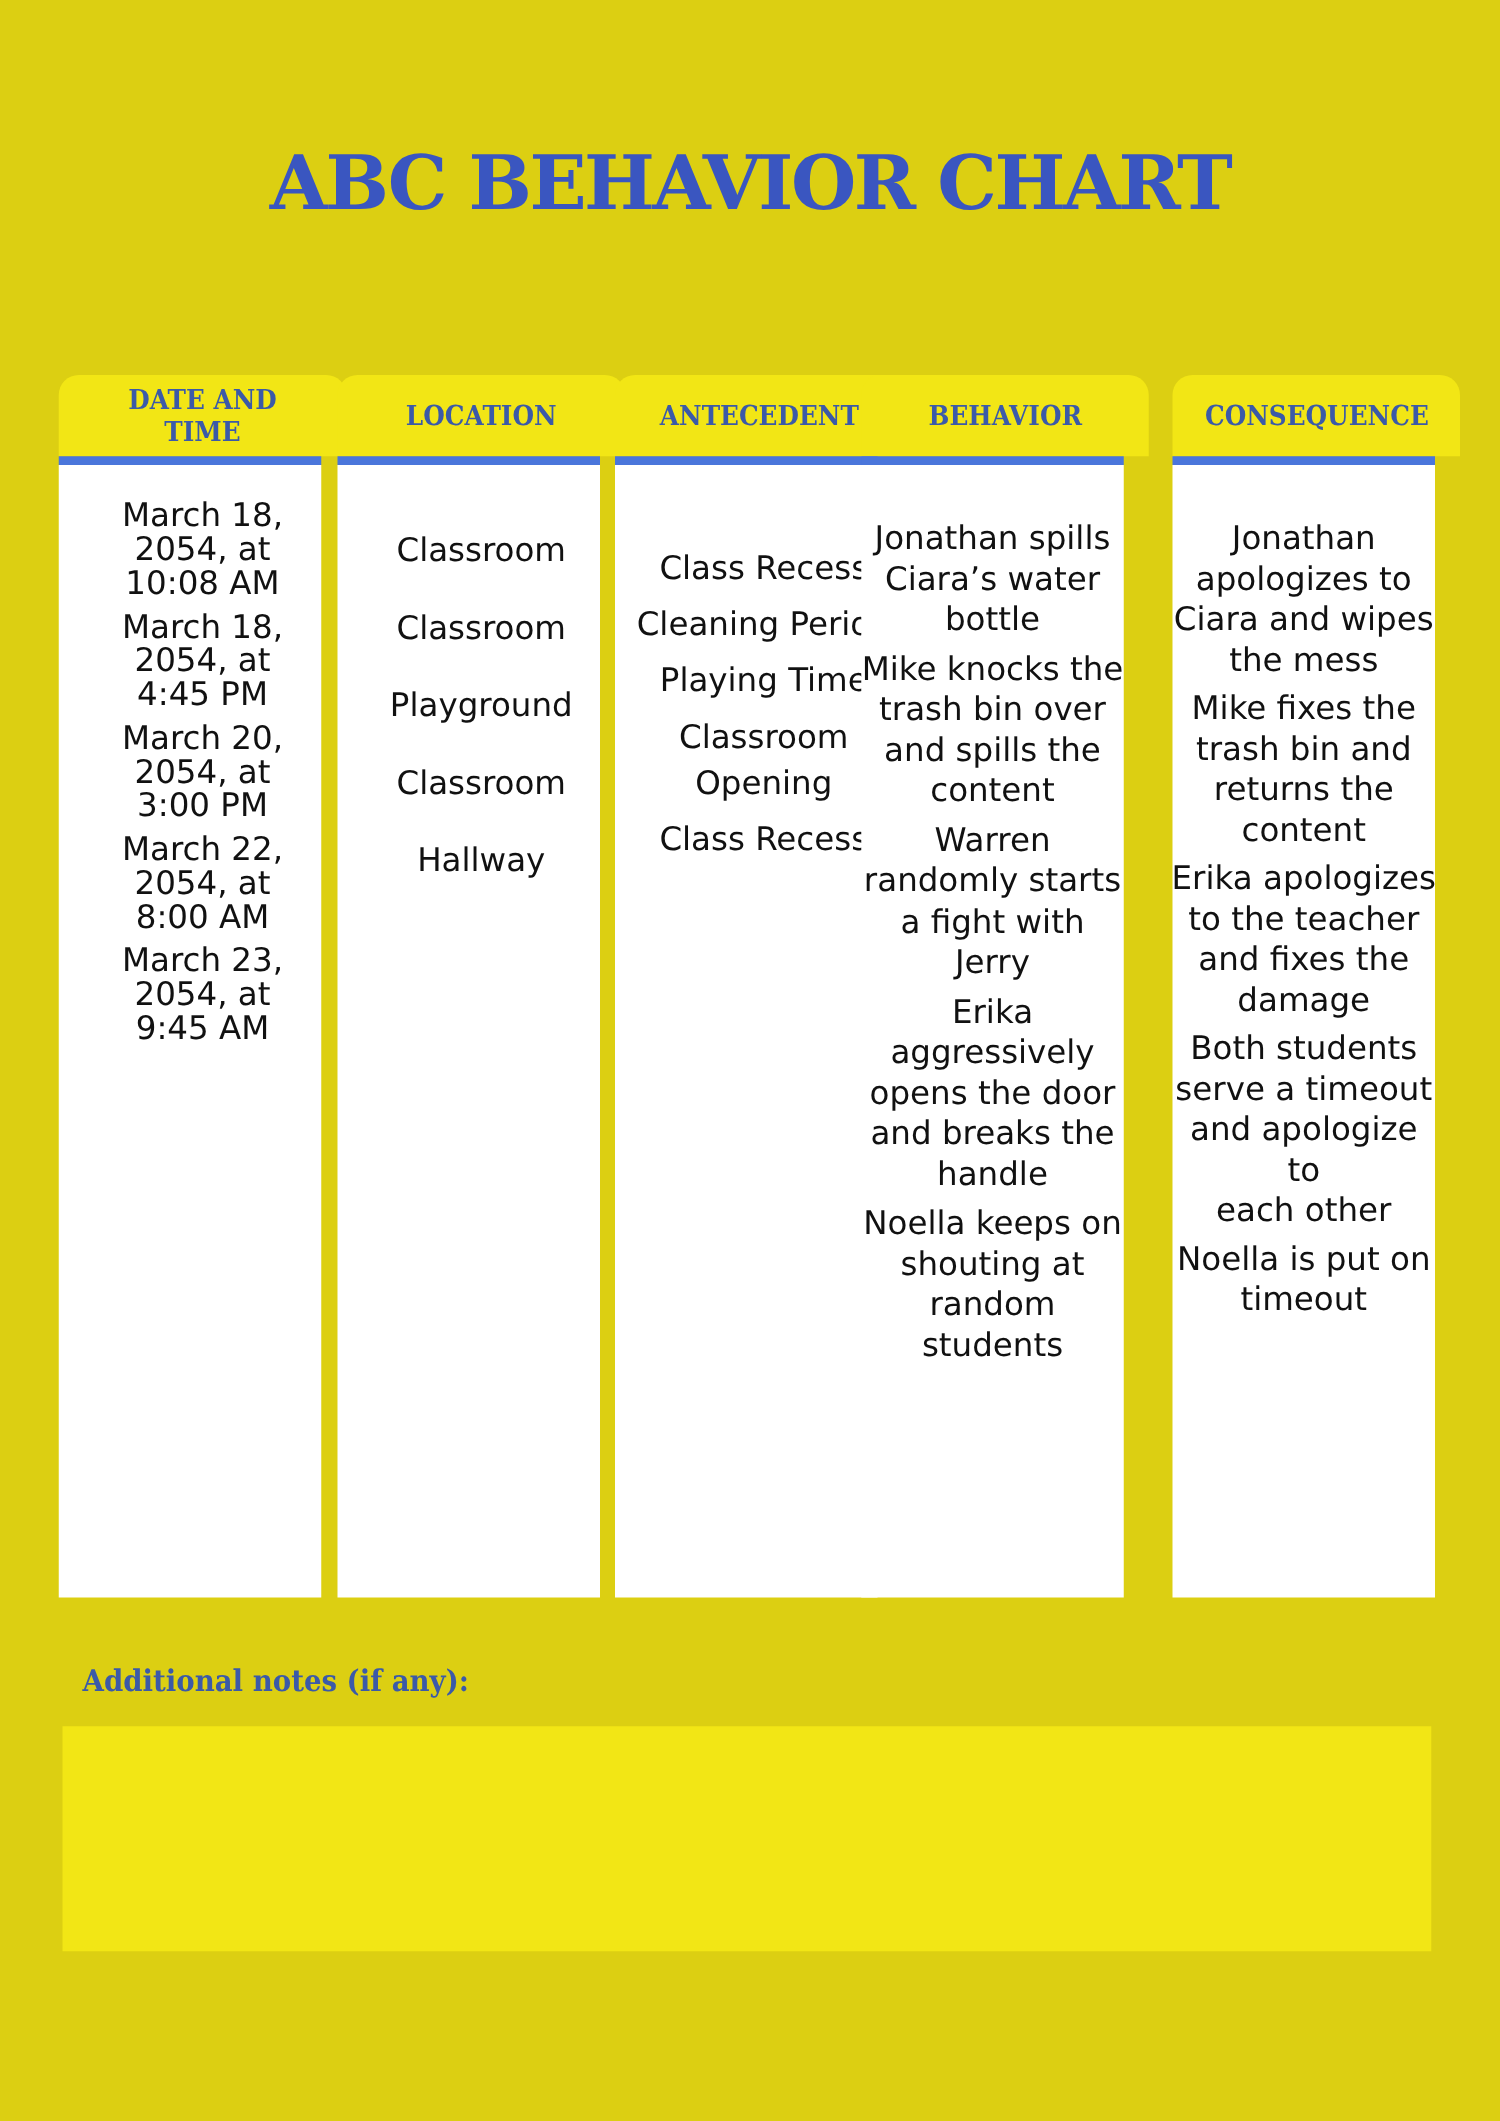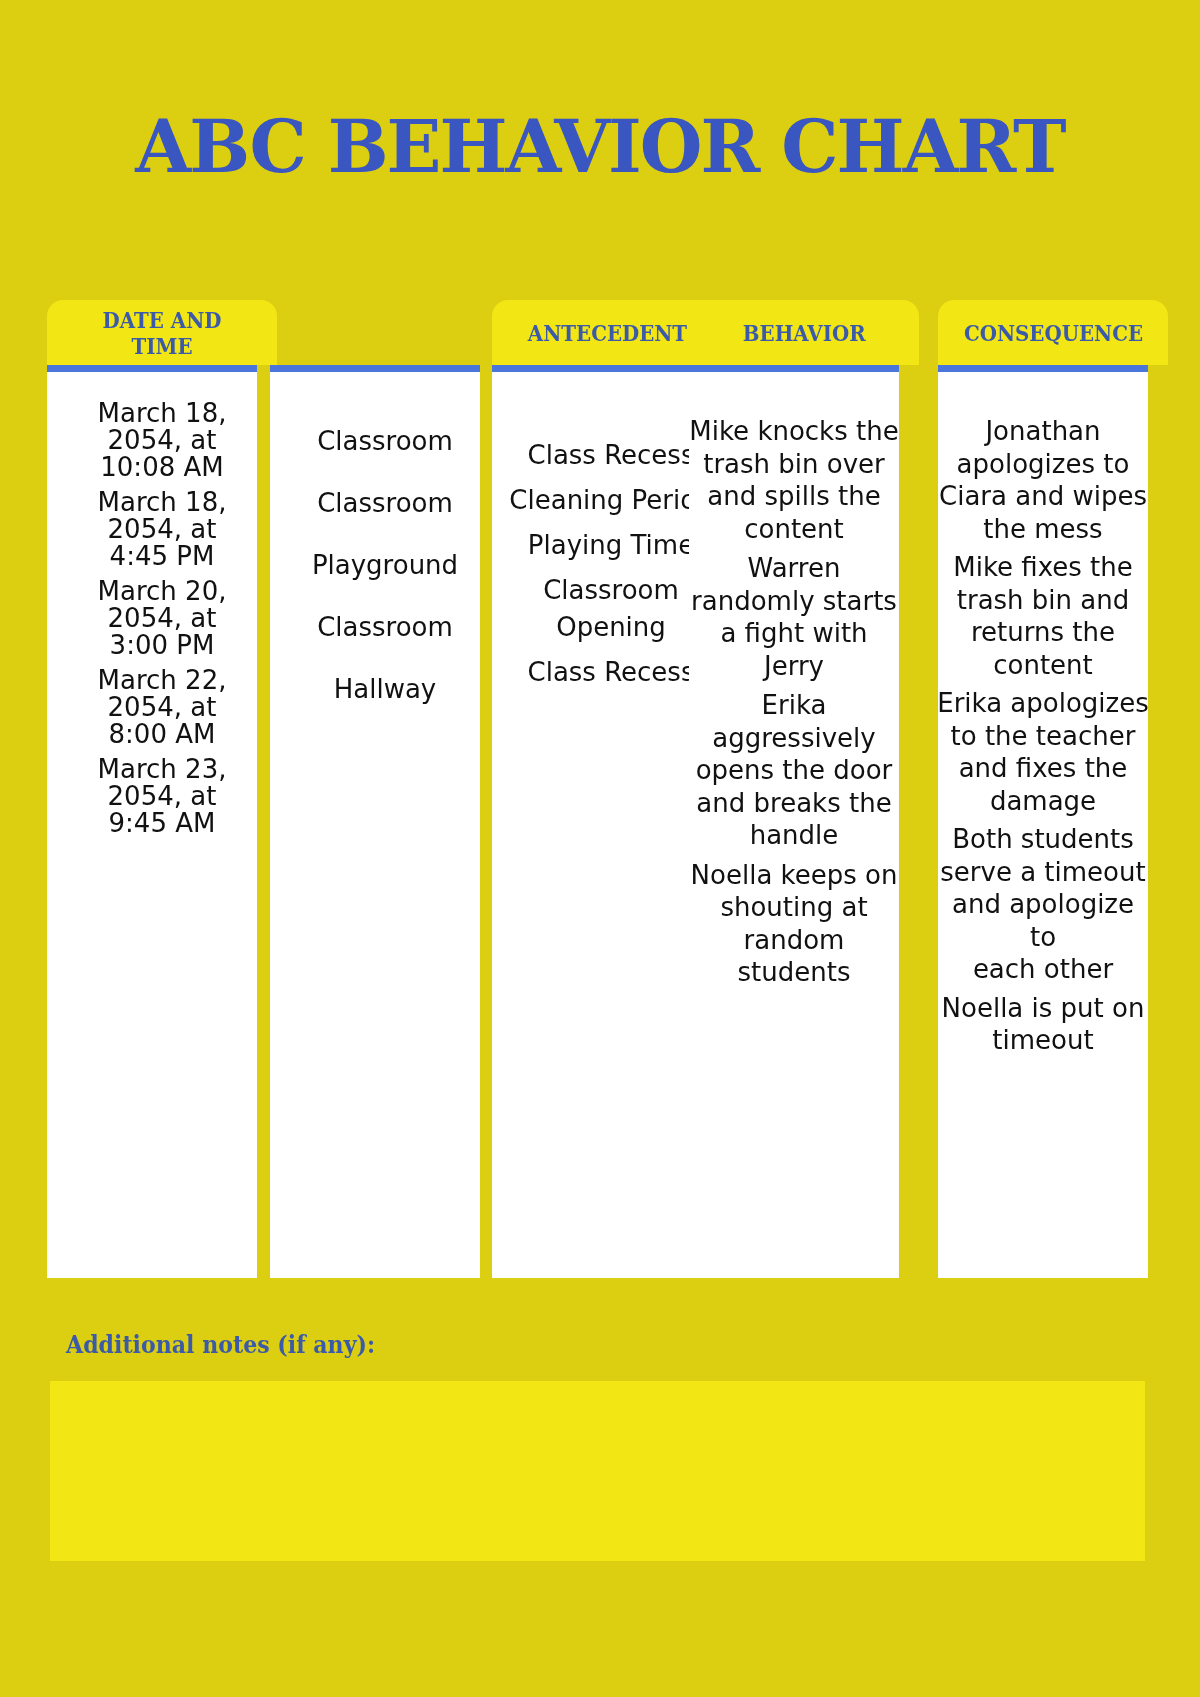--- a/index.html
+++ b/index.html
@@ -11,21 +11,21 @@
       overflow: hidden;
       font-family: "DejaVu Sans", sans-serif;
     }
     .title {
       position: absolute;
       left: 0; top: 92px;
       width: 1200px;
       text-align: center;
       font-family: "DejaVu Serif", serif;
       font-weight: bold;
-      font-size: 72px;
+      font-size: 60px;
       letter-spacing: -2px;
       color: #3a56c0;
       line-height: 110px;
       margin: 0;
     }
     .column {
       position: absolute;
       top: 300px;
       width: 210px;
       height: 978px;
@@ -123,20 +123,23 @@
     <div class="entry" style="margin-bottom:8px;">March 22,
 2054, at
 8:00 AM</div>
     <div class="entry">March 23,
 2054, at
 9:45 AM</div>
   </div>
 </div>
 
 <div class="column" style="left:270px;">
+  <div class="col-head">
+    <span>LOCATION</span>
+  </div>
   <div class="col-rule"></div>
   <div class="col-body"></div>
   <div class="entries" style="top:127px; left:10px;">
     <div class="entry" style="margin-bottom:33px;">Classroom</div>
     <div class="entry" style="margin-bottom:33px;">Classroom</div>
     <div class="entry" style="margin-bottom:33px;">Playground</div>
     <div class="entry" style="margin-bottom:33px;">Classroom</div>
     <div class="entry">Hallway</div>
   </div>
 </div>
@@ -157,20 +160,23 @@
   </div>
 </div>
 
 <div class="column" style="left:689px;">
   <div class="col-head">
     <span>BEHAVIOR</span>
   </div>
   <div class="col-rule"></div>
   <div class="col-body"></div>
   <div class="entries" style="top:115px; left:-2px; width:214px; line-height:32.5px; white-space:nowrap;">
+    <div class="entry" style="margin-bottom:7px;">Jonathan spills
+Ciara’s water
+bottle</div>
     <div class="entry" style="margin-bottom:7px;">Mike knocks the
 trash bin over
 and spills the
 content</div>
     <div class="entry" style="margin-bottom:7px;">Warren
 randomly starts
 a fight with Jerry</div>
     <div class="entry" style="margin-bottom:7px;">Erika
 aggressively
 opens the door

